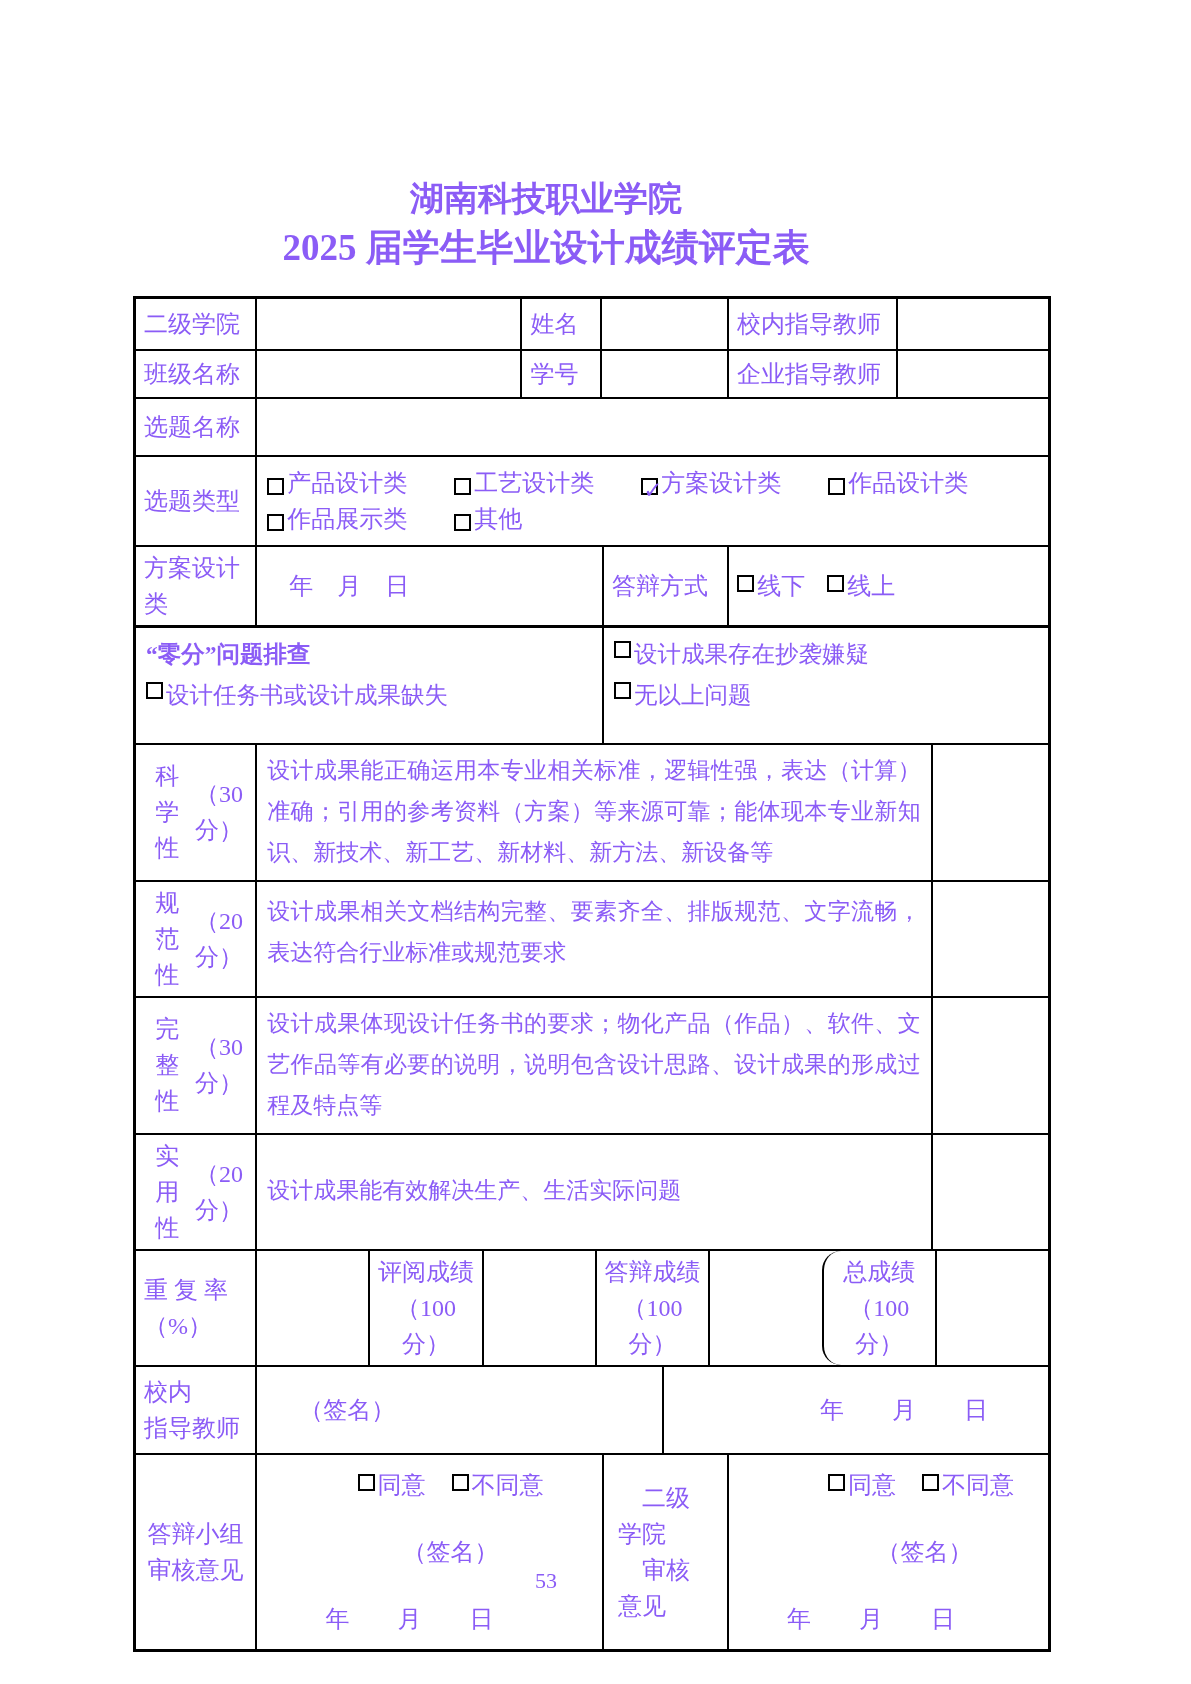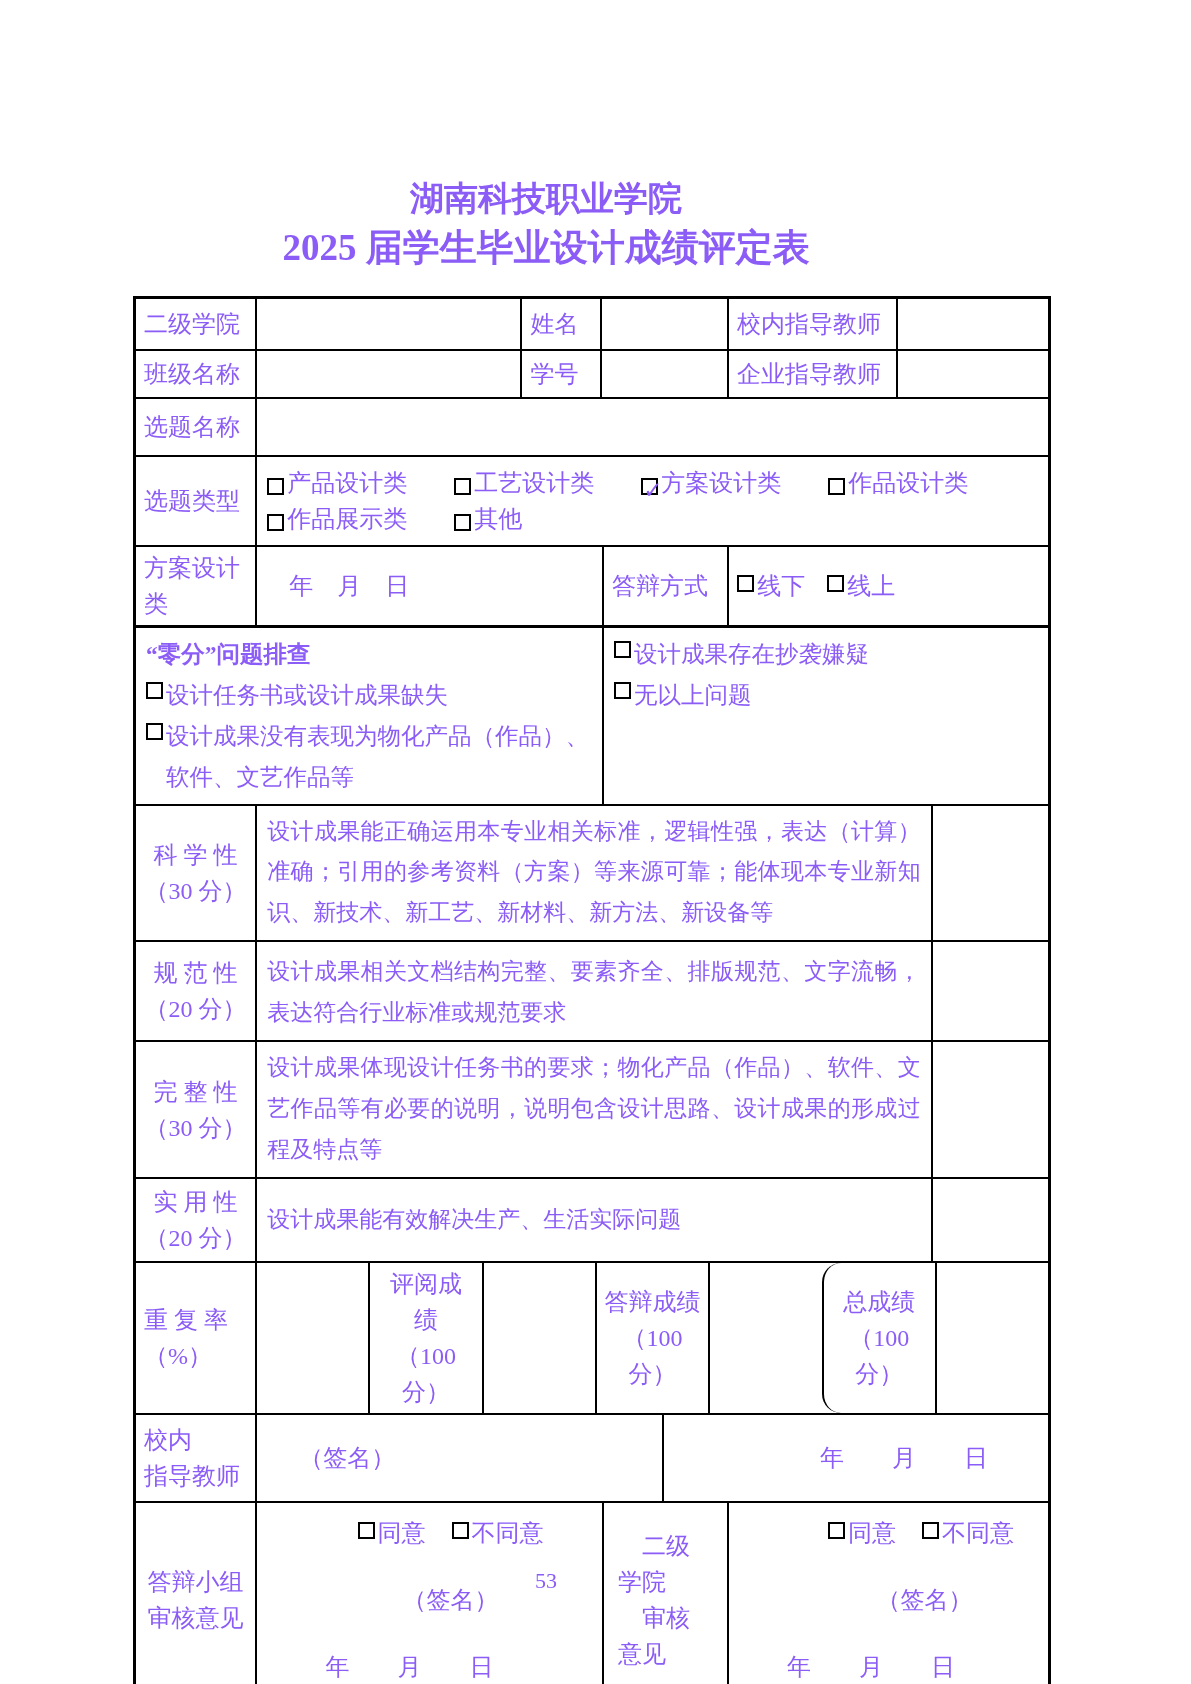--- a/index.html
+++ b/index.html
@@ -34,21 +34,21 @@
   .cb.checked::after {
     content: "✓"; position: absolute; top: -7px; left: 0;
     font-size: 23px; font-weight: bold; font-family: "DejaVu Sans", sans-serif;
   }
   .cbitem { display: flex; align-items: flex-start; }
   .cbitem .cb { margin-top: 7px; }
   .cbline { display: flex; }
   .opt { min-width: 187px; align-items: center; }
   .zerocell { padding: 6px 10px; font-size: 23.5px; line-height: 1.74; }
   .zerocell .hdr { font-weight: bold; }
-  .indcell { flex-direction: column; justify-content: center; }
+  .indcell { justify-content: center; }
   .opcell { display: flex; flex-direction: column; justify-content: space-between; padding: 12px 0; }
   .pageno { position: absolute; top: 1540px; left: 0; width: 100%; text-align: center; font-size: 22px; }
 </style>
 </head>
 <body>
 
 <div class="page">
 
   <div class="title">
     <div class="t1">湖南科技职业学院</div>
@@ -130,24 +130,20 @@
       </div>
     </div>
 
     <div class="tr bt" style="min-height:118px">
       <div class="td blk zerocell" style="flex:0 0 51.09%">
         <div class="hdr">“零分”问题排查</div>
         <div class="cbitem">
           <span class="cb"></span>
           <span>设计任务书或设计成果缺失</span>
         </div>
-        <div class="cbitem">
-          <span class="cb"></span>
-          <span>设计成果没有表现为物化产品（作品）、软件、文艺作品等</span>
-        </div>
       </div>
       <div class="td blk zerocell" style="flex:1">
         <div class="cbitem">
           <span class="cb"></span>
           <span>设计成果存在抄袭嫌疑</span>
         </div>
         <div class="cbitem">
           <span class="cb"></span>
           <span>无以上问题</span>
         </div>
@@ -188,21 +184,21 @@
         <div>（20 分）</div>
       </div>
       <div class="td content" style="flex:0 0 74.07%">设计成果能有效解决生产、生活实际问题</div>
       <div class="td" style="flex:1"></div>
     </div>
 
     <div class="tr" style="min-height:88px">
       <div class="td lblcol prew">重 复 率
 （%）</div>
       <div class="td" style="flex:0 0 12.42%"></div>
-      <div class="td c prew" style="flex:0 0 12.42%; padding:3px 16px;">评阅成绩
+      <div class="td c prew" style="flex:0 0 12.42%; padding:3px 4px;">评阅成绩
 （100 分）</div>
       <div class="td" style="flex:0 0 12.42%"></div>
       <div class="td c prew" style="flex:0 0 12.42%; padding:3px 4px;">答辩成绩
 （100 分）</div>
       <div class="td" style="flex:0 0 12.42%"></div>
       <div class="td c prew" style="flex:0 0 12.42%; padding:3px 4px;border-radius:19px;">总成绩
 （100 分）</div>
       <div class="td" style="flex:1"></div>
     </div>
 

